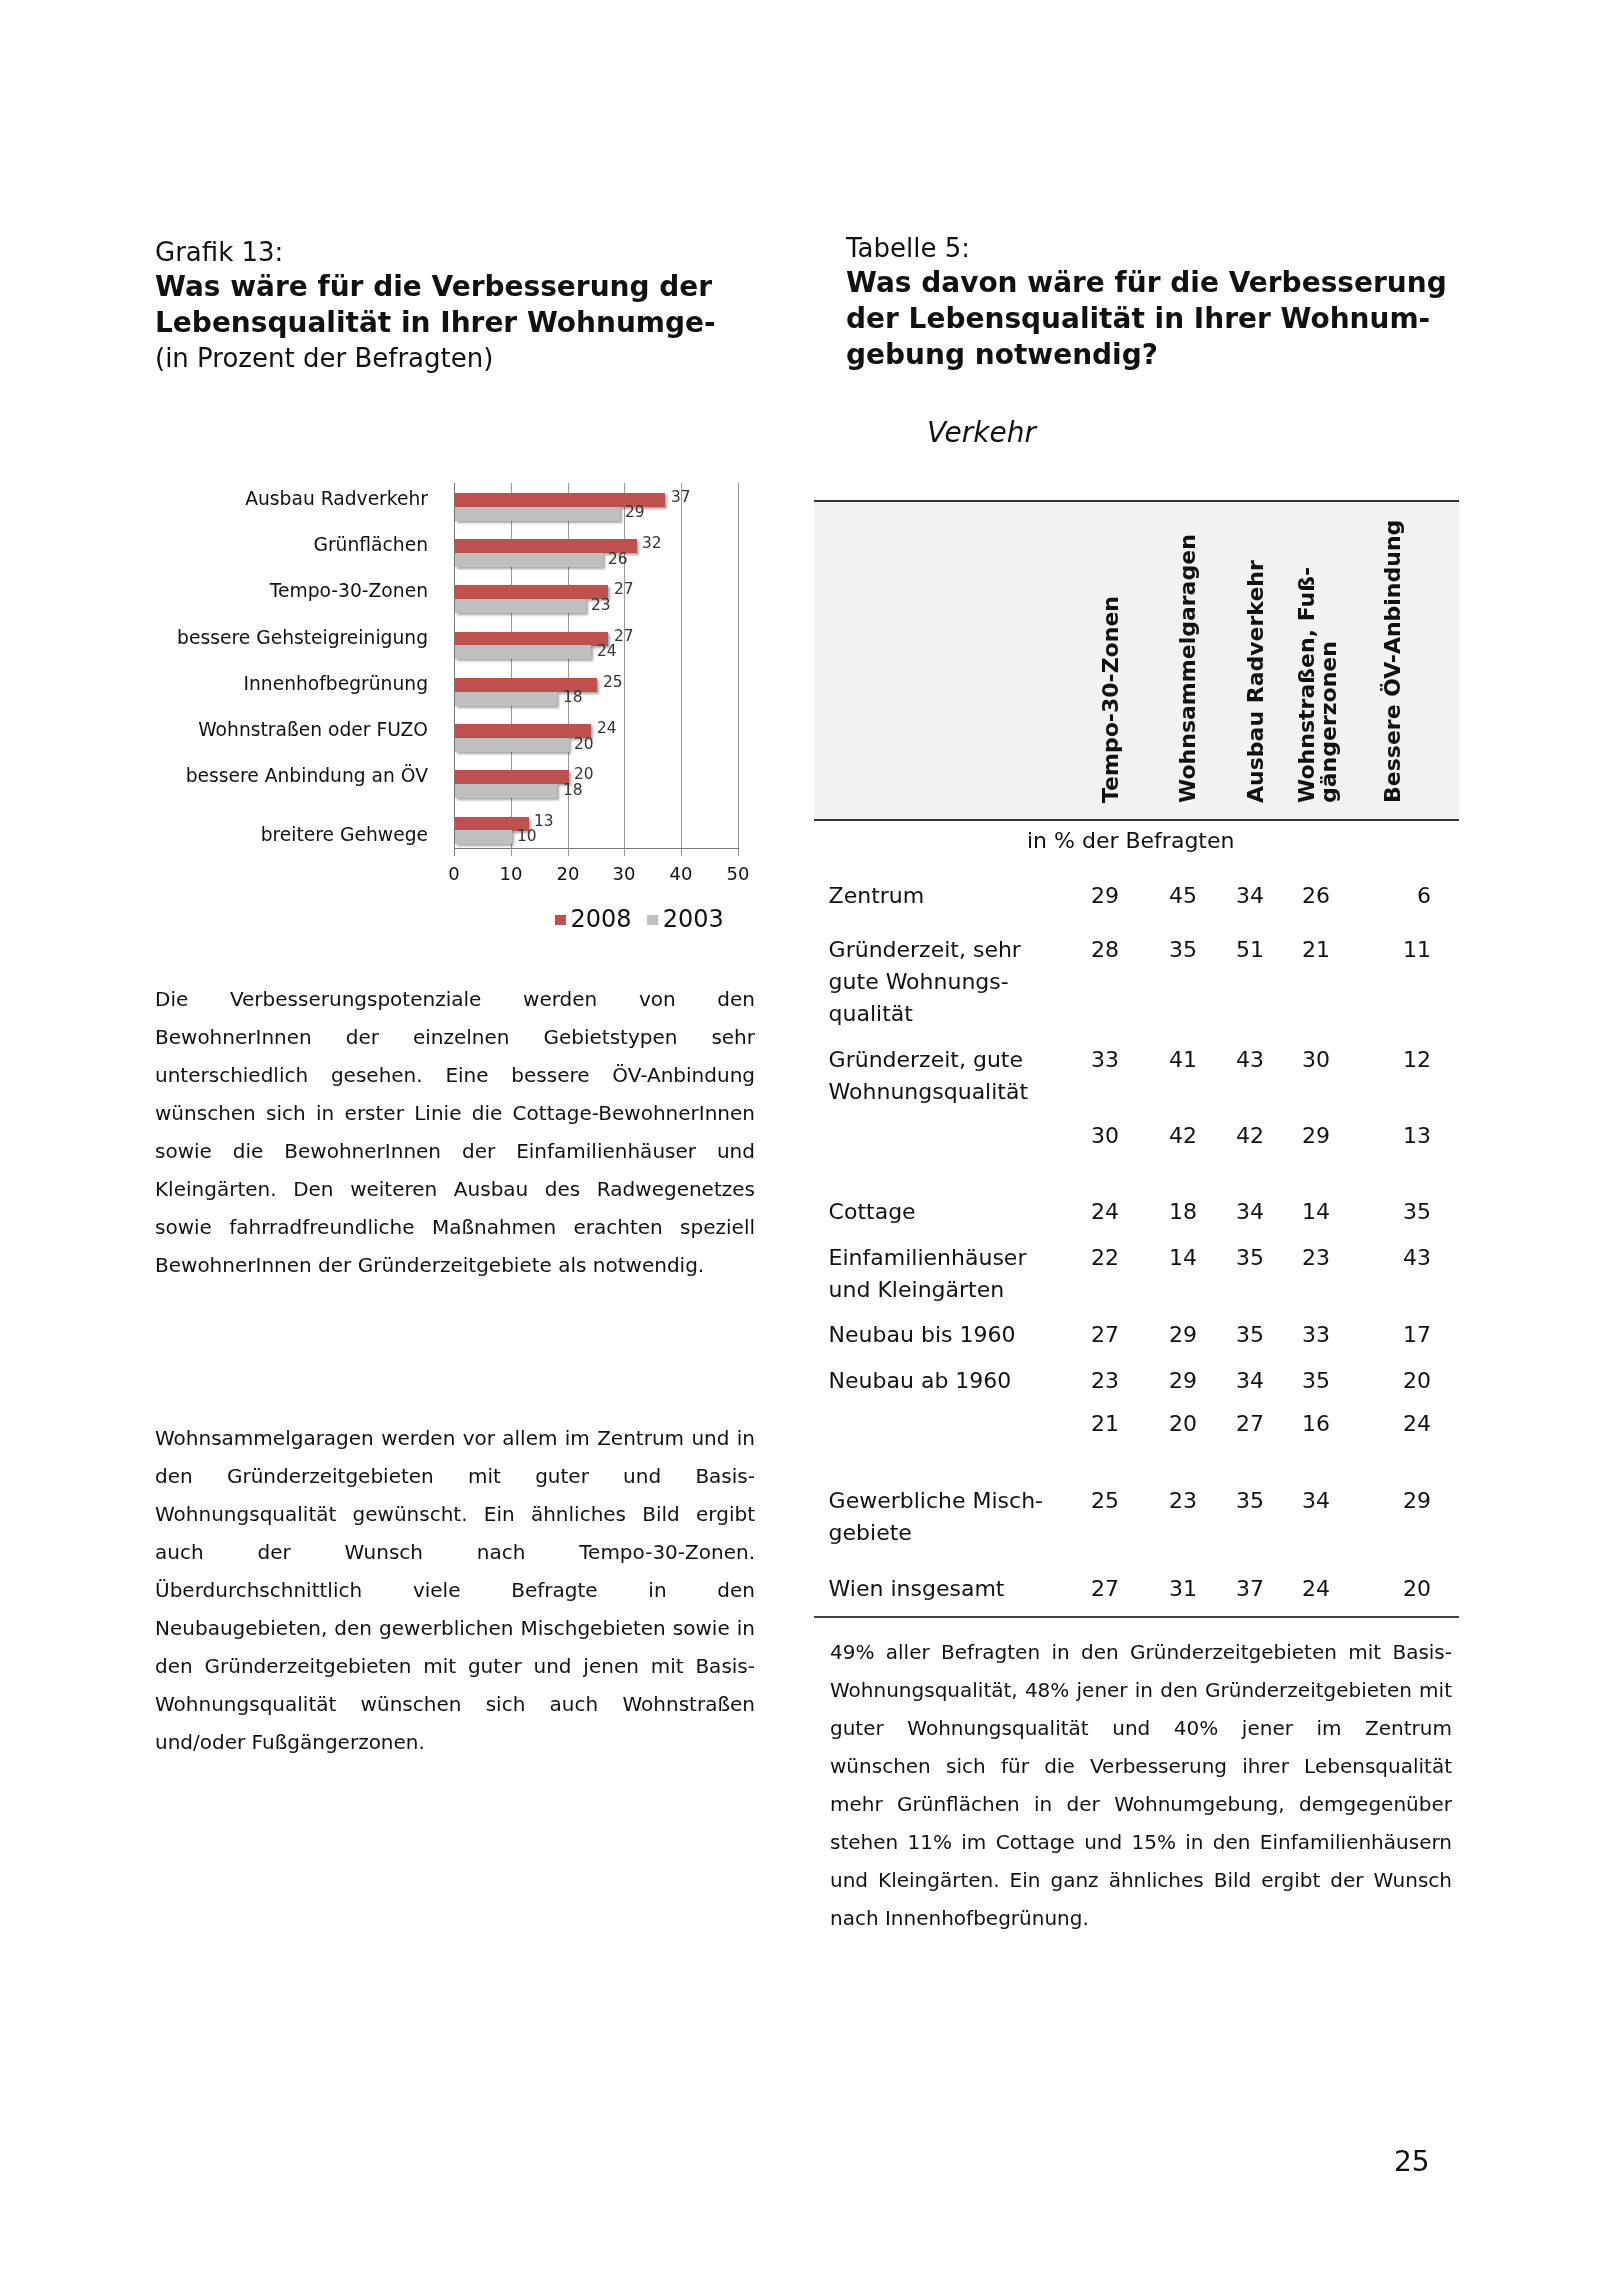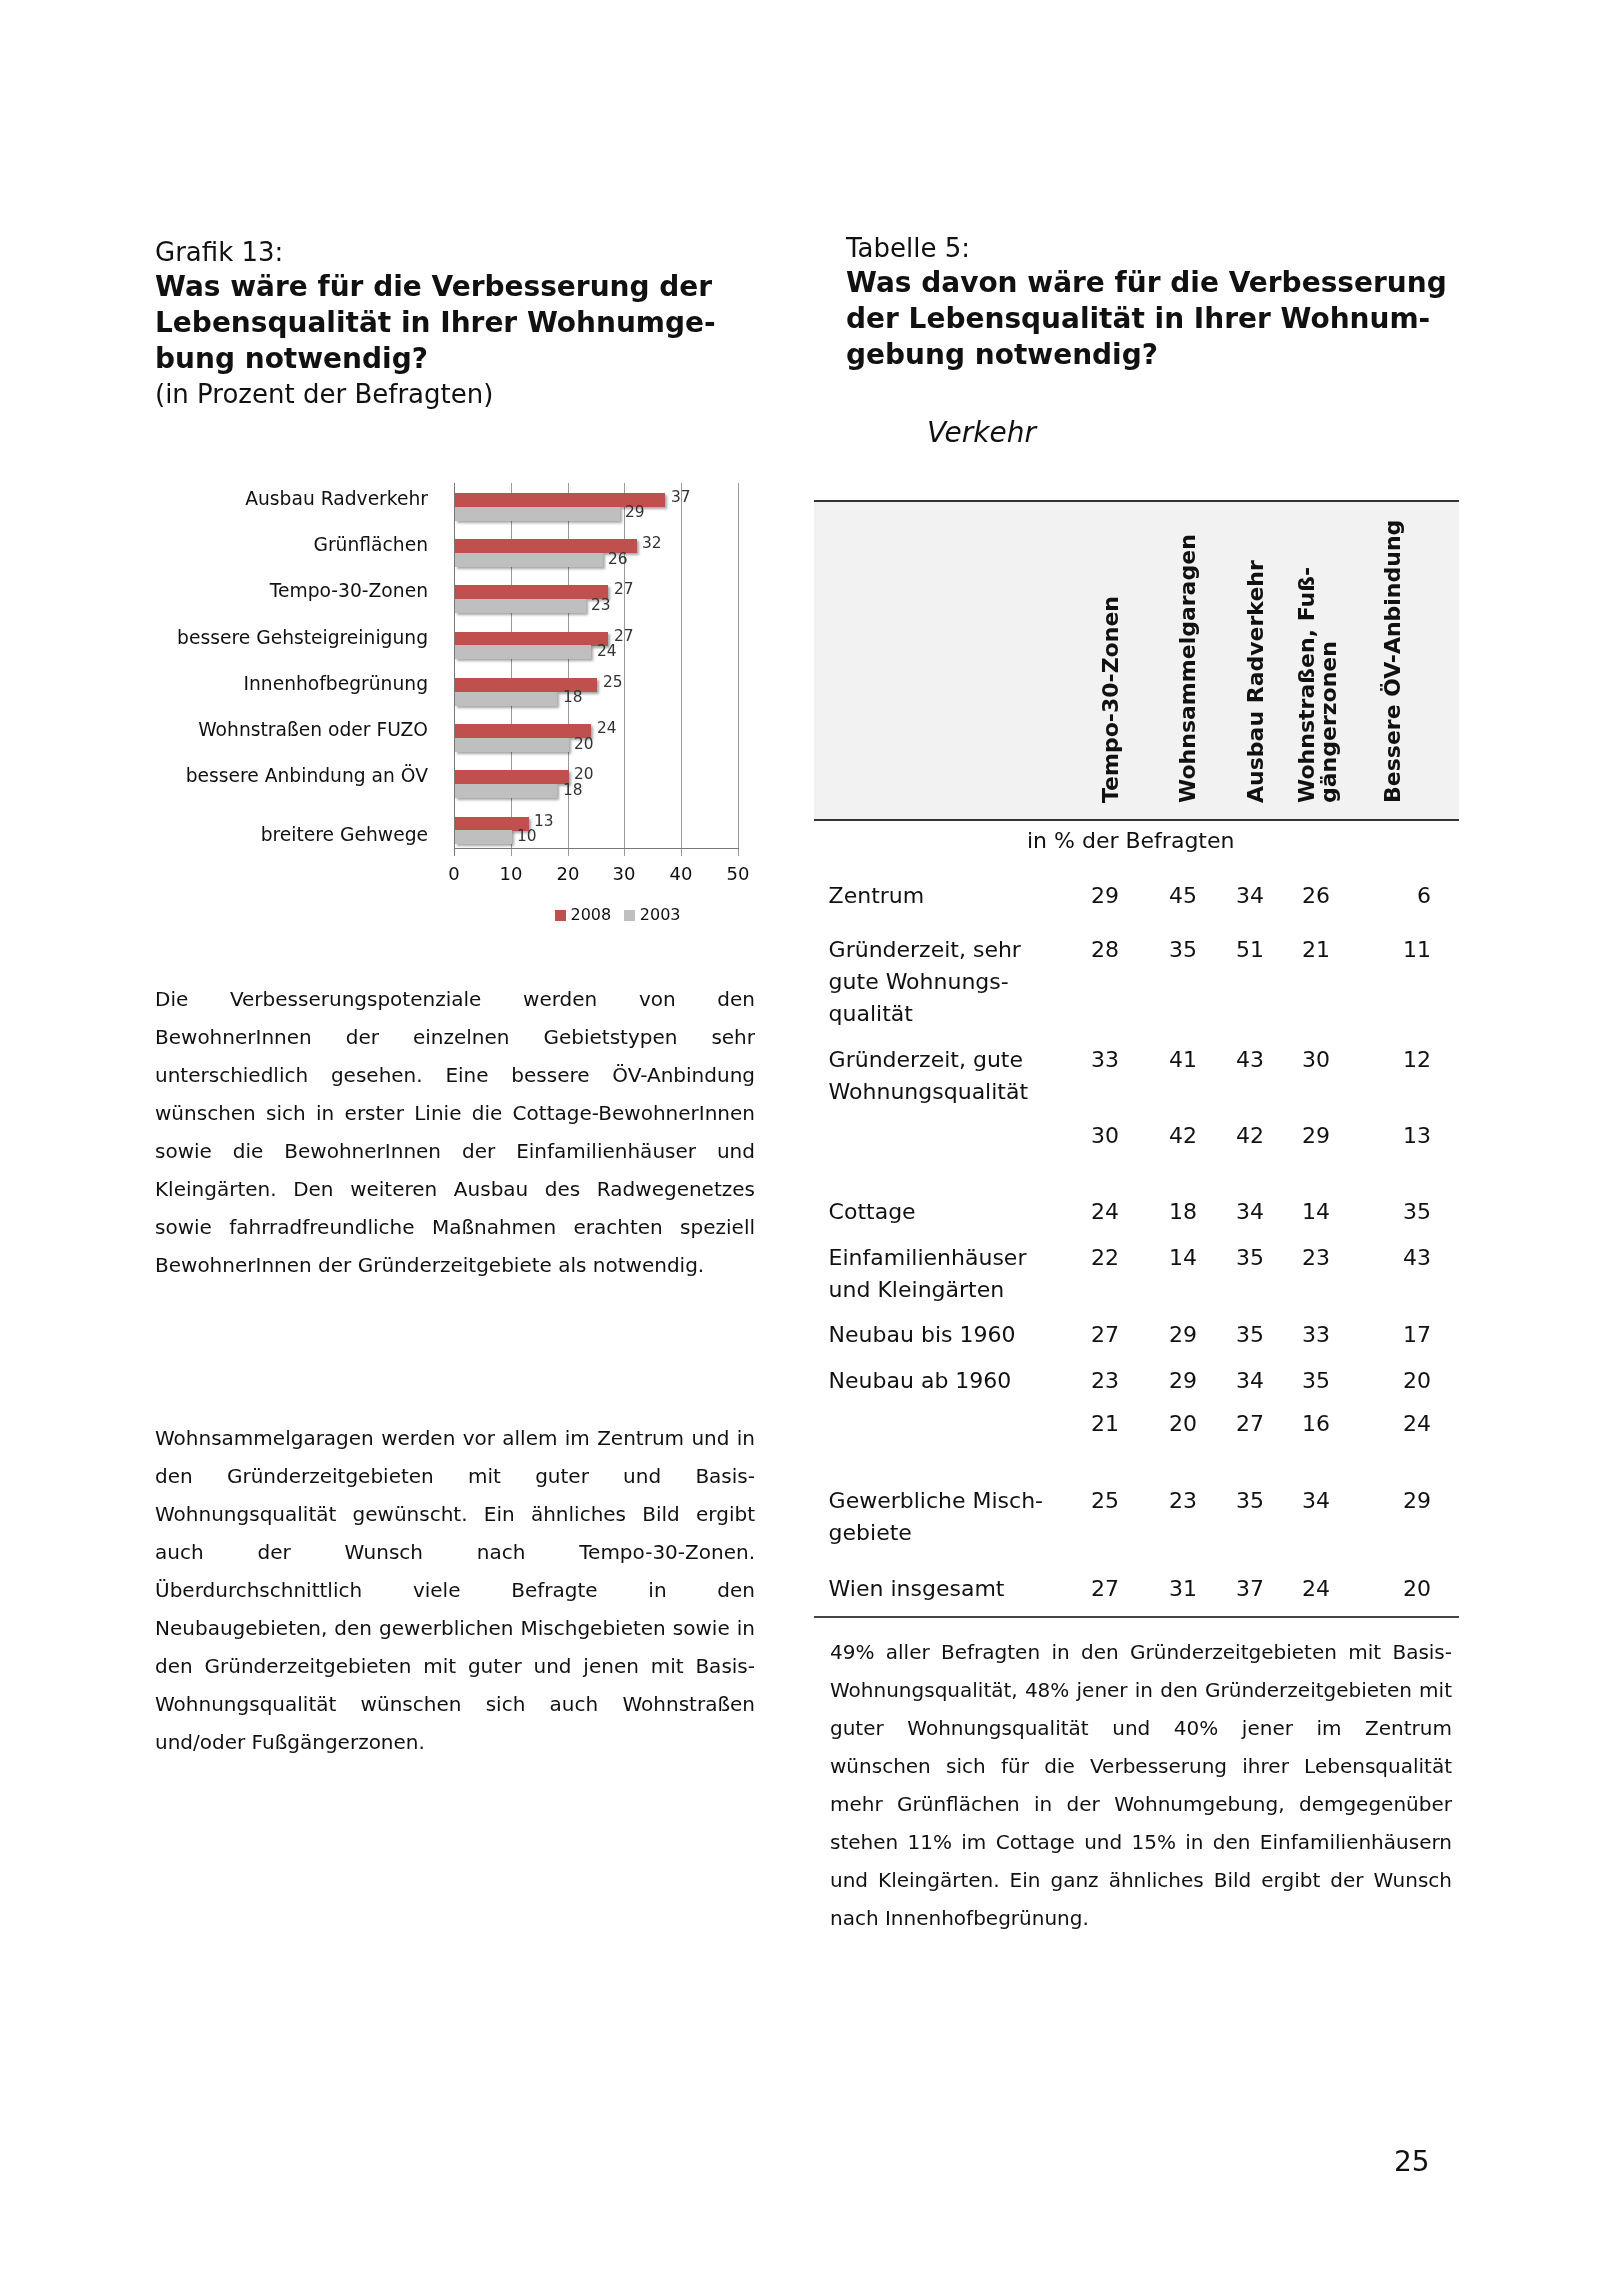--- a/index.html
+++ b/index.html
@@ -21,21 +21,20 @@
   .row .rval{position:absolute;width:49px;text-align:right;}
   .colhead{position:absolute;bottom:16px;transform-origin:left bottom;transform:rotate(-90deg);font-weight:bold;font-size:22px;line-height:28px;white-space:nowrap;}
 </style>
 </head>
 <body>
 
 <div class="abs" style="left:155px;top:235px;width:601px;">
   <div class="label-line">Grafik 13:</div>
   <div class="title-bold">Was wäre für die Verbesserung der</div>
   <div class="title-bold">Lebensqualität in Ihrer Wohnumge-</div>
-  <div class="title-bold">bung notwendig?</div>
   <div class="label-line">(in Prozent der Befragten)</div>
 </div>
 
 <div class="abs" style="left:154px;top:483px;width:617px;height:455px;">
 
   <div class="abs" style="left:0;top:0;width:274px;height:373px;">
     <div class="chart-cat" style="top:4.9px;">Ausbau Radverkehr</div>
     <div class="chart-cat" style="top:51px;">Grünflächen</div>
     <div class="chart-cat" style="top:97px;">Tempo-30-Zonen</div>
     <div class="chart-cat" style="top:144px;">bessere Gehsteigreinigung</div>
@@ -92,21 +91,21 @@
 
   <div class="abs" style="left:300px;top:380px;width:292px;height:24px;">
     <span class="tick" style="left:0;">0</span>
     <span class="tick" style="left:57px;">10</span>
     <span class="tick" style="left:114px;">20</span>
     <span class="tick" style="left:170px;">30</span>
     <span class="tick" style="left:227px;">40</span>
     <span class="tick" style="left:284px;">50</span>
   </div>
 
-  <div class="abs" style="left:401px;top:422px;font-size:16px;white-space:nowrap;">
+  <div class="abs" style="left:401px;top:422px;font-size:24px;white-space:nowrap;">
     <span style="margin-right:8px;">
       <span class="legend-swatch" style="background:#c0504d;"></span><span>2008</span>
     </span>
     <span>
       <span class="legend-swatch" style="background:#bfbfbf;"></span><span>2003</span>
     </span>
   </div>
 </div>
 
 <div class="abs body-text" style="left:155px;top:980px;width:600px;">Die Verbesserungspotenziale werden von den BewohnerInnen der einzelnen Gebietstypen sehr unterschiedlich gesehen. Eine bessere ÖV-Anbindung wünschen sich in erster Linie die Cottage-BewohnerInnen sowie die BewohnerInnen der Einfamilienhäuser und Kleingärten. Den weiteren Ausbau des Radwegenetzes sowie fahrradfreundliche Maßnahmen erachten speziell BewohnerInnen der Gründerzeitgebiete als notwendig.</div>

